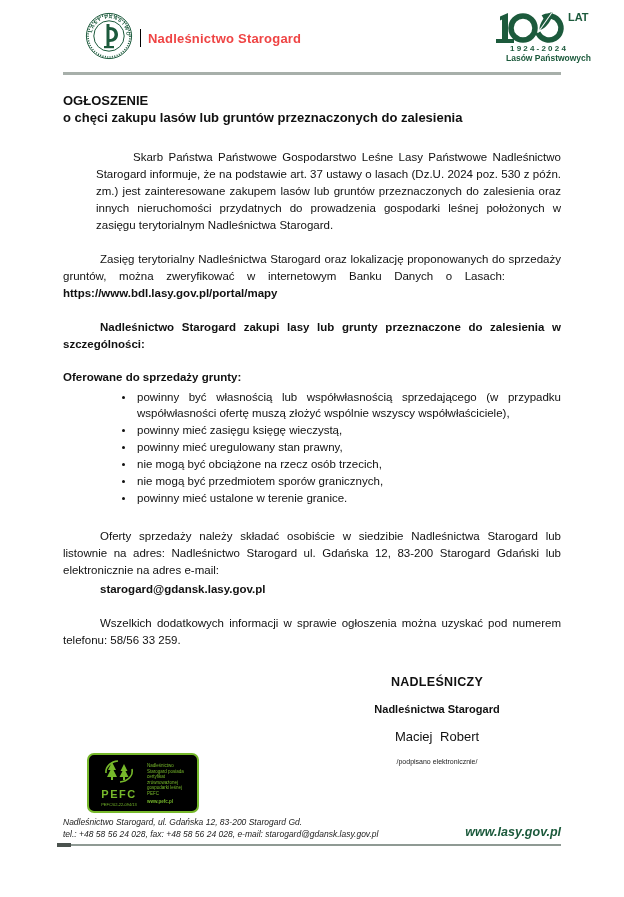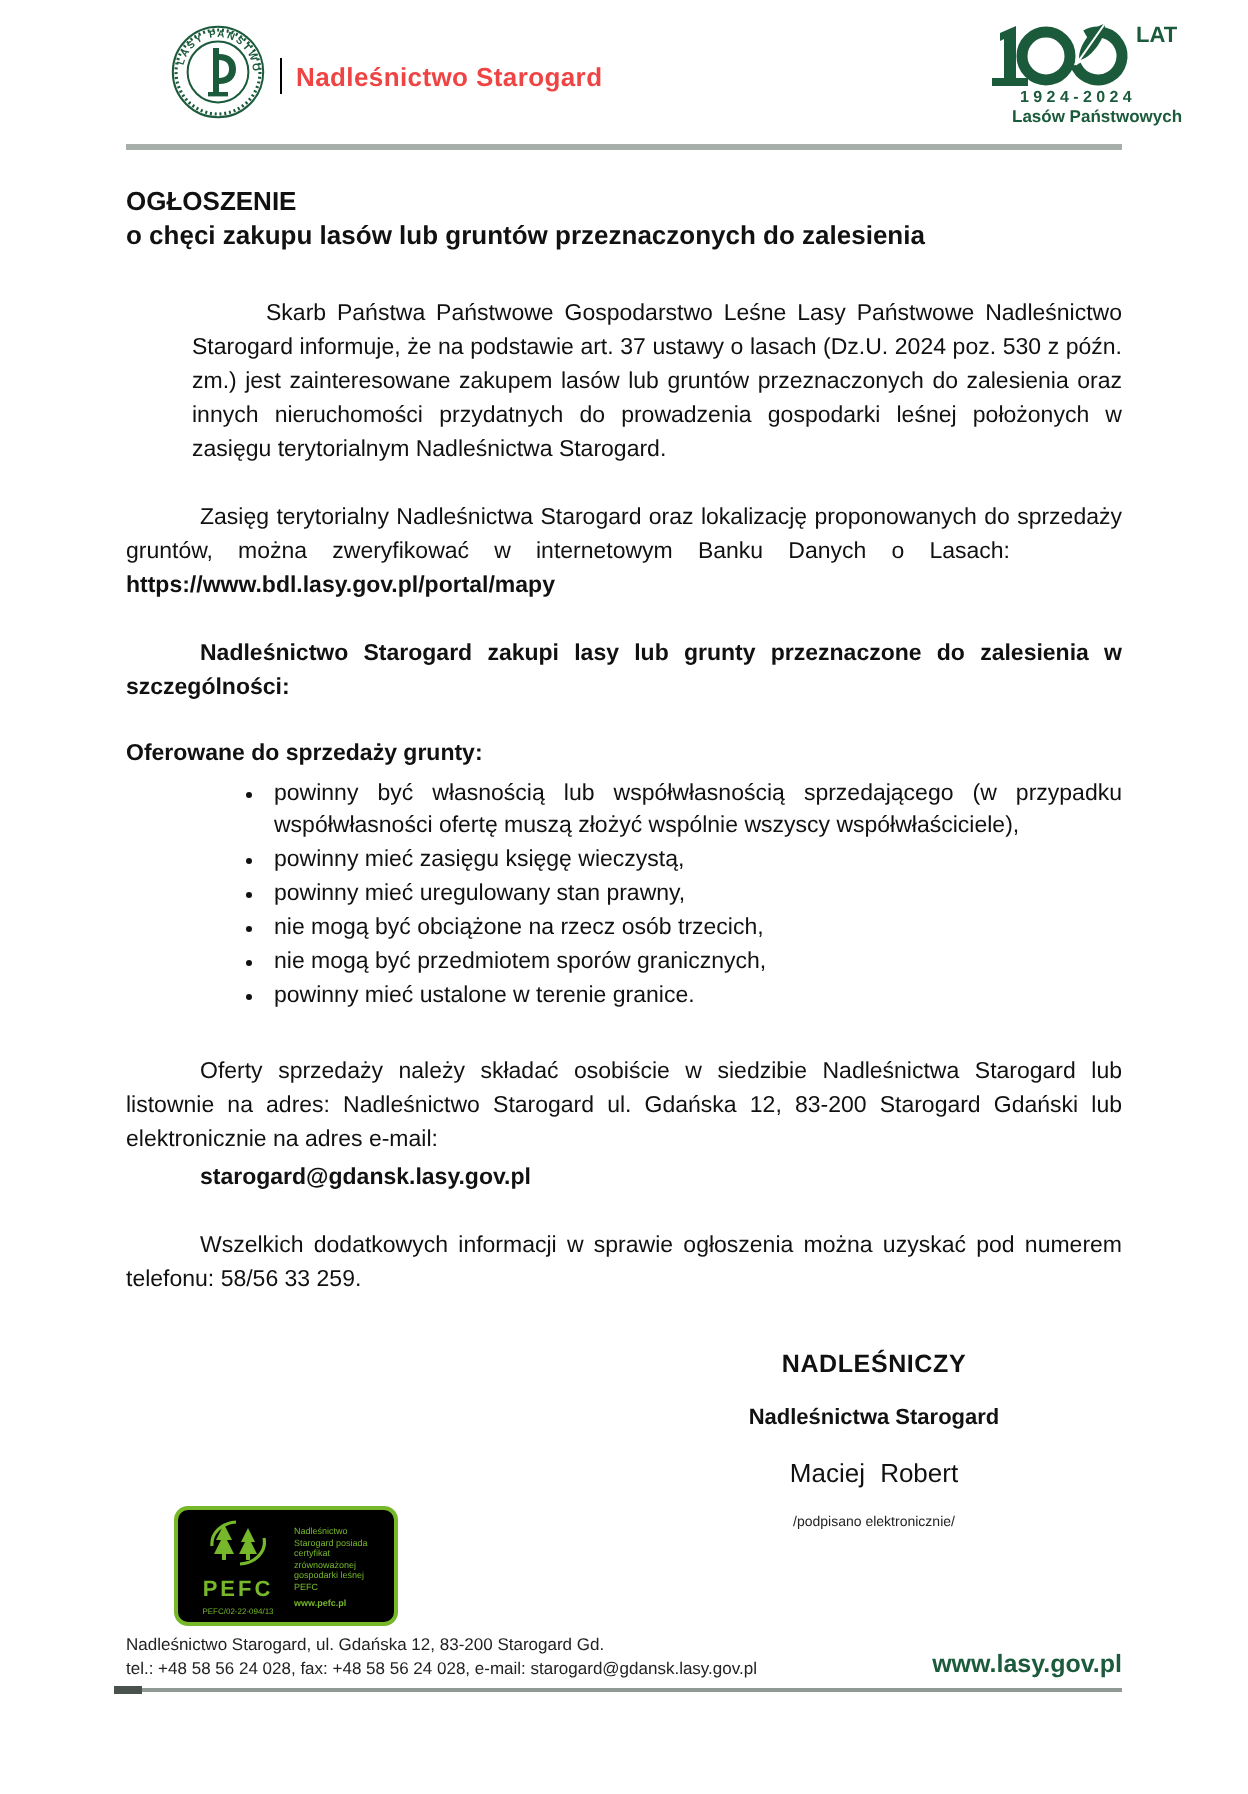--- a/index.html
+++ b/index.html
@@ -69,21 +69,21 @@
   .pefc-left { display:flex; flex-direction:column; align-items:center; width:52px; }
   .pefc-brand { font-size:11px; font-weight:bold; color:#76b82a; letter-spacing:1.5px; line-height:11px; }
   .pefc-code { font-size:4px; color:#76b82a; margin-top:2px; white-space:nowrap; }
   .pefc-right { display:flex; flex-direction:column; justify-content:center; }
   .pefc-desc { font-size:4.5px; line-height:5.5px; color:#76b82a; width:46px; }
   .pefc-site { font-size:4.5px; color:#76b82a; font-weight:bold; margin-top:3px; }
 
   
   .footer-row {
     margin:4px 63px 0 63px;
-    display:flex; justify-content:space-between; align-items:flex-end;
+    display:flex; justify-content:space-between; align-items:flex-end;font-style:italic;
   }
   .footer-address { font-size:8.5px; line-height:11.5px; color:#222; }
   .footer-site { font-size:12.5px; font-weight:bold; color:#1c5a3c; padding-bottom:1px; }
   .footer-rule { position:relative; height:2px; background:#8f9a94; margin:4px 63px 0 57px; }
   .footer-rule::before {
     content:""; position:absolute; left:0; top:-1px; width:14px; height:4px; background:#4a524e;
   }
 
   svg text { font-family:"Liberation Sans", sans-serif; }
 </style>

